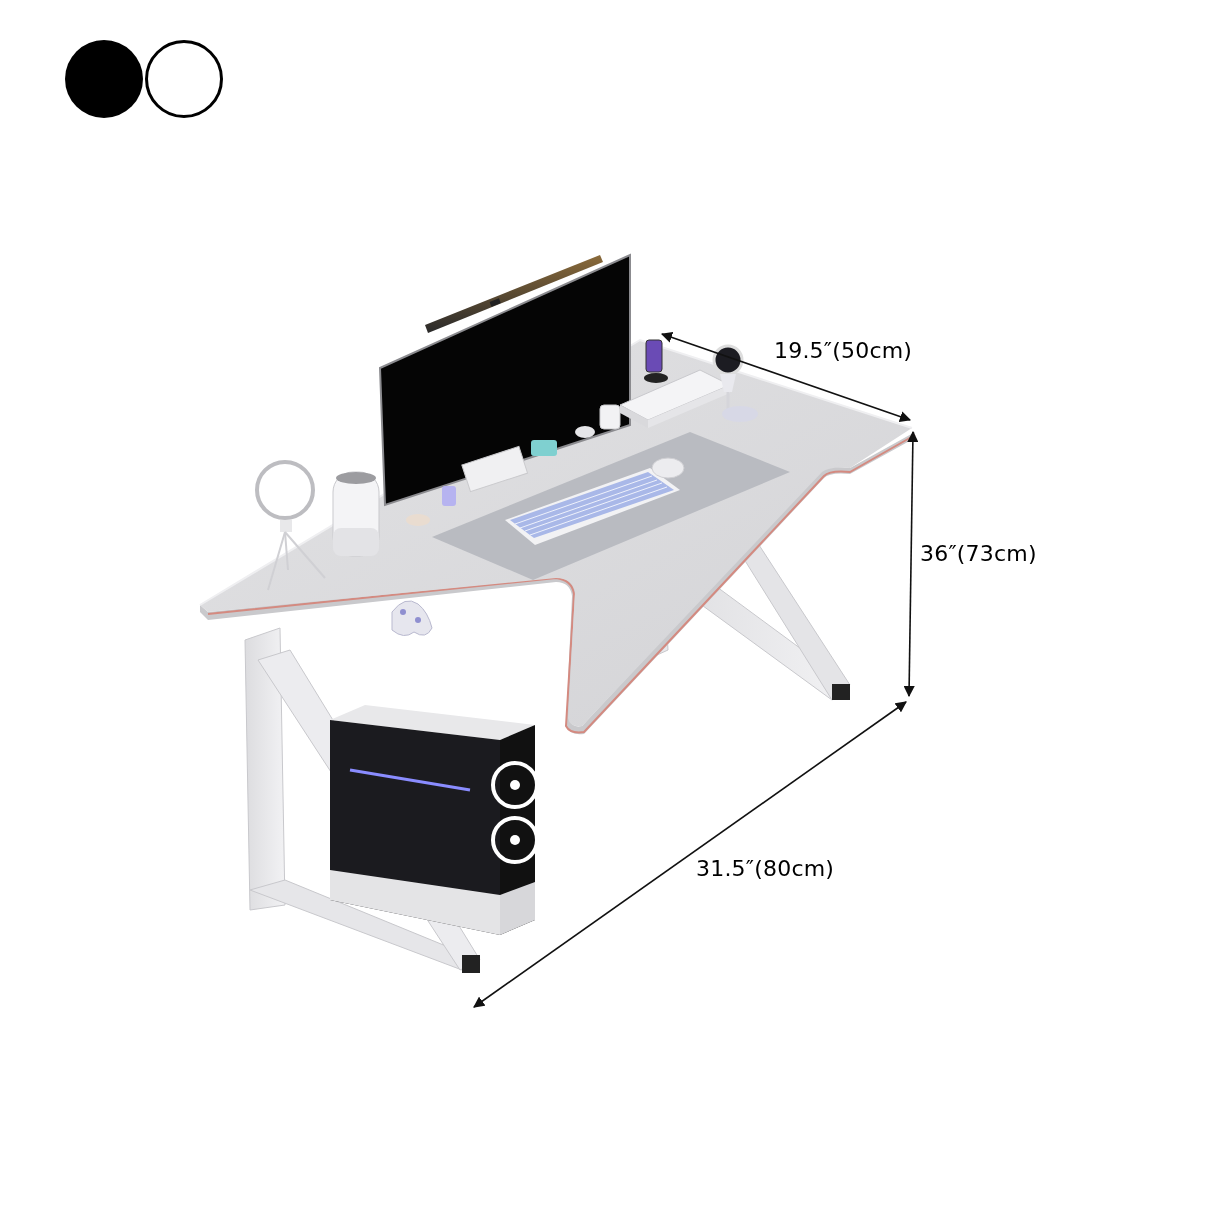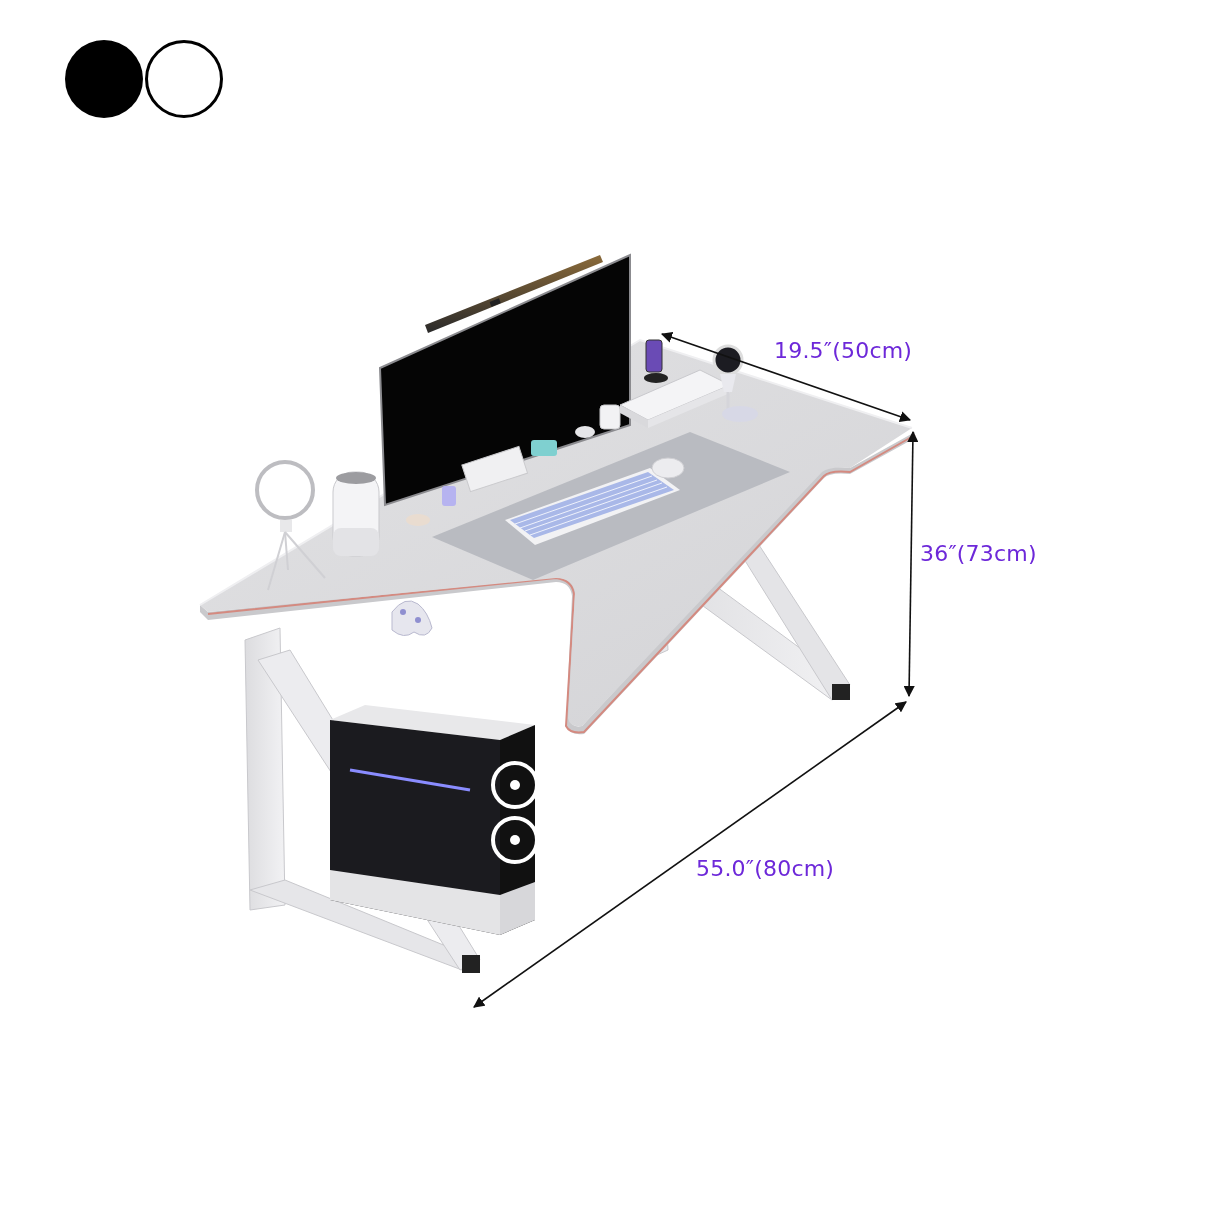--- a/index.html
+++ b/index.html
@@ -33,21 +33,21 @@
     .scene {
       position: absolute;
       left: 0;
       top: 0;
       width: 1214px;
       height: 1214px;
     }
     .dim-label {
       position: absolute;
       font-size: 22px;
-      color: #6d28d9;
+      color: #000000;
       letter-spacing: 0.2px;
       white-space: nowrap;
     }
   </style>
 </head>
 <body>
 
 <div class="swatches">
   <div class="swatch black" title="Black"></div>
   <div class="swatch white" title="White"></div>
@@ -176,13 +176,13 @@
     <circle cx="418" cy="620" r="3" fill="#8f8fd0"></circle>
   </g>
 
   <line x1="662" y1="334" x2="910" y2="420" stroke="#111" stroke-width="1.6" marker-start="url(#arr)" marker-end="url(#arr)"></line>
   <line x1="913" y1="432" x2="909" y2="696" stroke="#111" stroke-width="1.6" marker-start="url(#arr)" marker-end="url(#arr)"></line>
   <line x1="474" y1="1007" x2="906" y2="702" stroke="#111" stroke-width="1.6" marker-start="url(#arr)" marker-end="url(#arr)"></line>
 </svg>
 
 <div class="dim-label" style="left:774px; top:338px;">19.5″(50cm)</div>
 <div class="dim-label" style="left:920px; top:541px;">36″(73cm)</div>
-<div class="dim-label" style="left:696px; top:856px;">55.0″(80cm)</div>
+<div class="dim-label" style="left:696px; top:856px;">31.5″(80cm)</div>
 
 </body></html>

